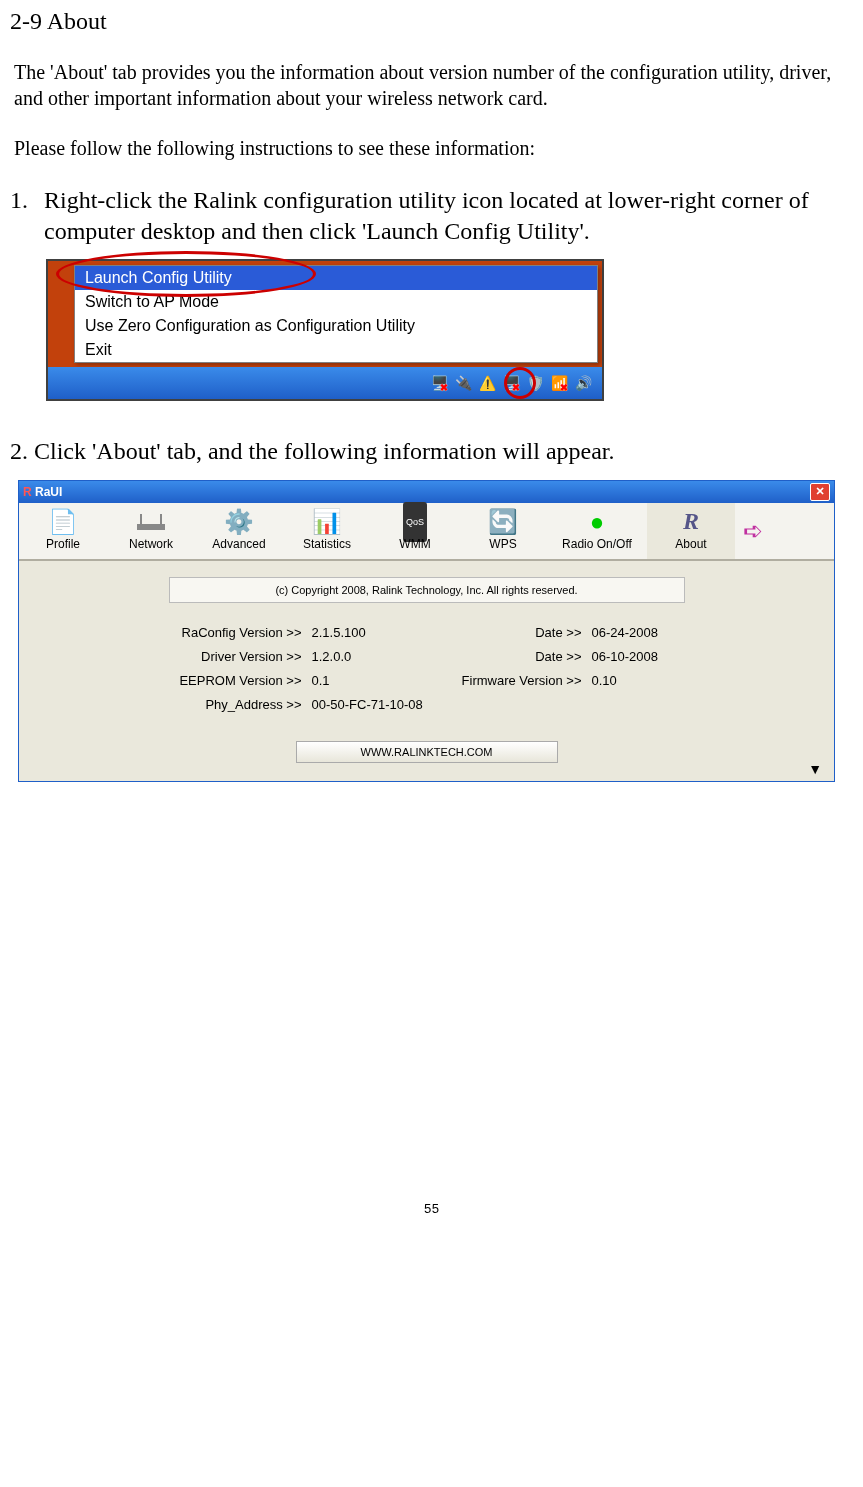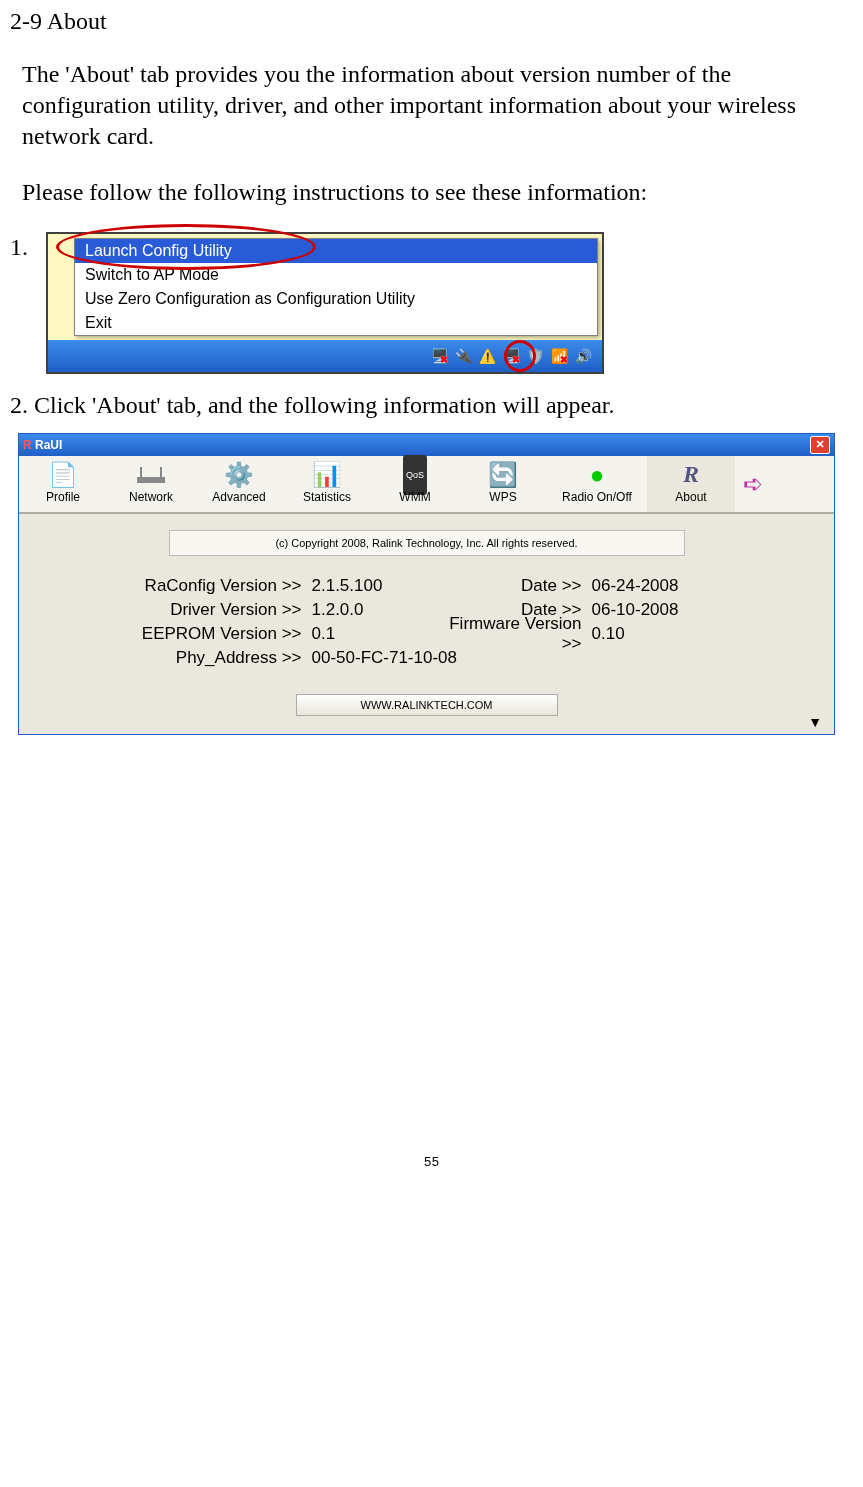--- a/index.html
+++ b/index.html
@@ -2,32 +2,32 @@
 <html><head>
 <meta charset="utf-8">
 <style>
   body {
     font-family: "Times New Roman", serif;
     margin: 0;
     padding: 8px 10px 20px 10px;
     width: 843px;
   }
   .heading { font-size: 24px; margin: 0 0 24px 0; }
-  .para { font-size: 24px; line-height: 1.3; margin: 0 0 24px 12px; }
+  .para { font-size: 20px; line-height: 1.3; margin: 0 0 24px 4px; }
   .step1-wrap { font-size: 24px; margin: 0 0 12px 0; padding-left: 34px; position: relative; line-height: 1.3; }
   .step1-num { position: absolute; left: 0; top: 0; }
   .step2-wrap { font-size: 24px; margin: 0 0 12px 0; line-height: 1.3; }
 
   
   .ctx-shot {
     border: 2px solid #404040;
     width: 558px;
-    margin: 0 0 16px 36px;
+    margin: 0 0 35px 36px;
     position: relative;
-    background: #fef9c3;
+    background: #c2410c;
     font-family: Tahoma, sans-serif;
     font-size: 16px;
     box-sizing: border-box;
   }
   .ctx-menu {
     background: #fff;
     border: 1px solid #808080;
     margin: 4px 4px 0 26px;
     box-shadow: 2px 2px 4px rgba(0,0,0,0.3);
   }
@@ -121,21 +121,21 @@
     margin: 0 auto 18px auto;
     border: 1px solid #bbb;
     background: #f8f7f2;
     text-align: center;
     font-size: 11px;
     padding: 6px 4px;
   }
   .info-grid {
     width: 570px;
     margin: 5px auto;
-    font-size: 17px;
+    font-size: 13px;
   }
   .info-row { display: flex; height: 24px; align-items: center; }
   .lbl-l { width: 160px; text-align: right; padding-right: 10px; }
   .val-l { width: 130px; }
   .lbl-r { width: 140px; text-align: right; padding-right: 10px; }
   .val-r { width: 100px; }
   .link-btn {
     display: block;
     width: 260px;
     margin: 24px auto 0 auto;
@@ -155,20 +155,21 @@
 </style>
 </head>
 <body>
 
 <div class="heading">2-9 About</div>
 <div class="para">The 'About' tab provides you the information about version number of the configuration utility, driver, and other important information about your wireless network card.</div>
 <div class="para">Please follow the following instructions to see these information:</div>
 
 <div class="step1-wrap">
   <span class="step1-num">1.</span>
+  <span>Right-click the Ralink configuration utility icon located at lower-right corner of computer desktop and then click 'Launch Config Utility'.</span>
 </div>
 
 <div class="ctx-shot">
   <div class="ellipse"></div>
   <div class="ctx-menu">
     <div class="ctx-item sel">Launch Config Utility</div>
     <div class="ctx-item">Switch to AP Mode</div>
     <div class="ctx-item">Use Zero Configuration as Configuration Utility</div>
     <div class="ctx-item">Exit</div>
   </div>

